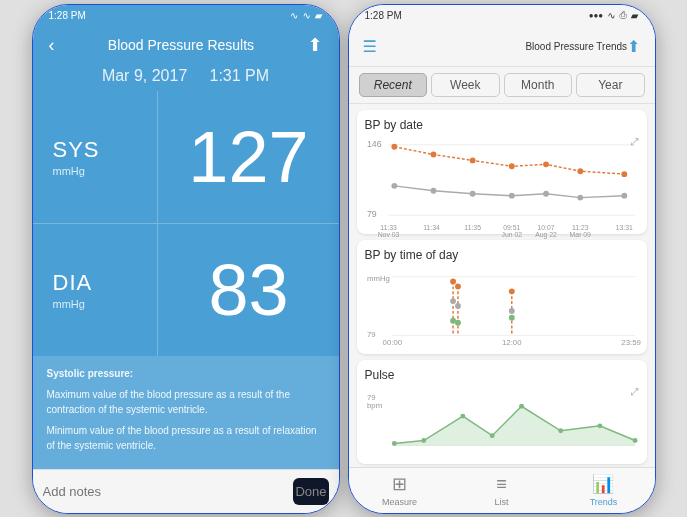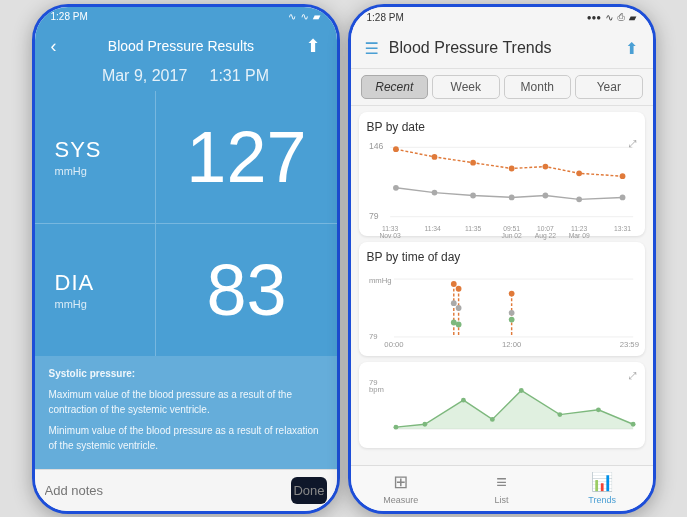--- a/index.html
+++ b/index.html
@@ -22,21 +22,21 @@
     
     .phone {
       width: 308px;
       height: 510px;
       background: #fff;
       border-radius: 36px;
       overflow: hidden;
       box-shadow: 0 4px 20px rgba(0,0,0,0.3);
       display: flex;
       flex-direction: column;
-      border: 3px solid #1d4ed8;
+      border: 1px solid #1d4ed8;
     }
 
     
     .status-bar {
       background: #4a9fd4;
       display: flex;
       justify-content: space-between;
       align-items: center;
       padding: 4px 16px;
       font-size: 10px;
@@ -173,22 +173,22 @@
       border-bottom: 1px solid #e0e0e0;
     }
     .hamburger {
       font-size: 16px;
       color: #4a9fd4;
       margin-right: 10px;
       cursor: pointer;
     }
     .right-phone .nav-title {
       flex: 1;
-      text-align: left;
-      font-size: 16px;
+      text-align: right;
+      font-size: 10px;
       font-weight: 500;
       color: #333;
     }
     .share-icon {
       font-size: 16px;
       color: #4a9fd4;
     }
     .tab-bar {
       display: flex;
       background: #f5f5f5;
@@ -444,20 +444,21 @@
             <circle cx="150" cy="52" r="3" fill="#7db87d"></circle>
 
             <text x="28" y="80" font-size="8" fill="#999" text-anchor="middle">00:00</text>
             <text x="150" y="80" font-size="8" fill="#999" text-anchor="middle">12:00</text>
             <text x="272" y="80" font-size="8" fill="#999" text-anchor="middle">23:59</text>
           </svg>
         </div>
       </div>
 
       <div class="chart-card">
+        <div class="chart-title">Pulse</div>
         <div class="chart-area pulse-chart">
           <span class="chart-expand">⤢</span>
           <svg width="100%" height="68" viewBox="0 0 280 68">
             <text x="2" y="14" font-size="8" fill="#999">79</text>
             <text x="2" y="22" font-size="8" fill="#999">bpm</text>
             <line x1="28" y1="60" x2="276" y2="60" stroke="#eee" stroke-width="1"></line>
 
             <polygon points="30,58 60,55 100,30 130,50 160,20 200,45 240,40 276,55 276,60 30,60" fill="rgba(100,180,100,0.2)"></polygon>
 
             <polyline points="30,58 60,55 100,30 130,50 160,20 200,45 240,40 276,55" fill="none" stroke="#7db87d" stroke-width="1.5"></polyline>

